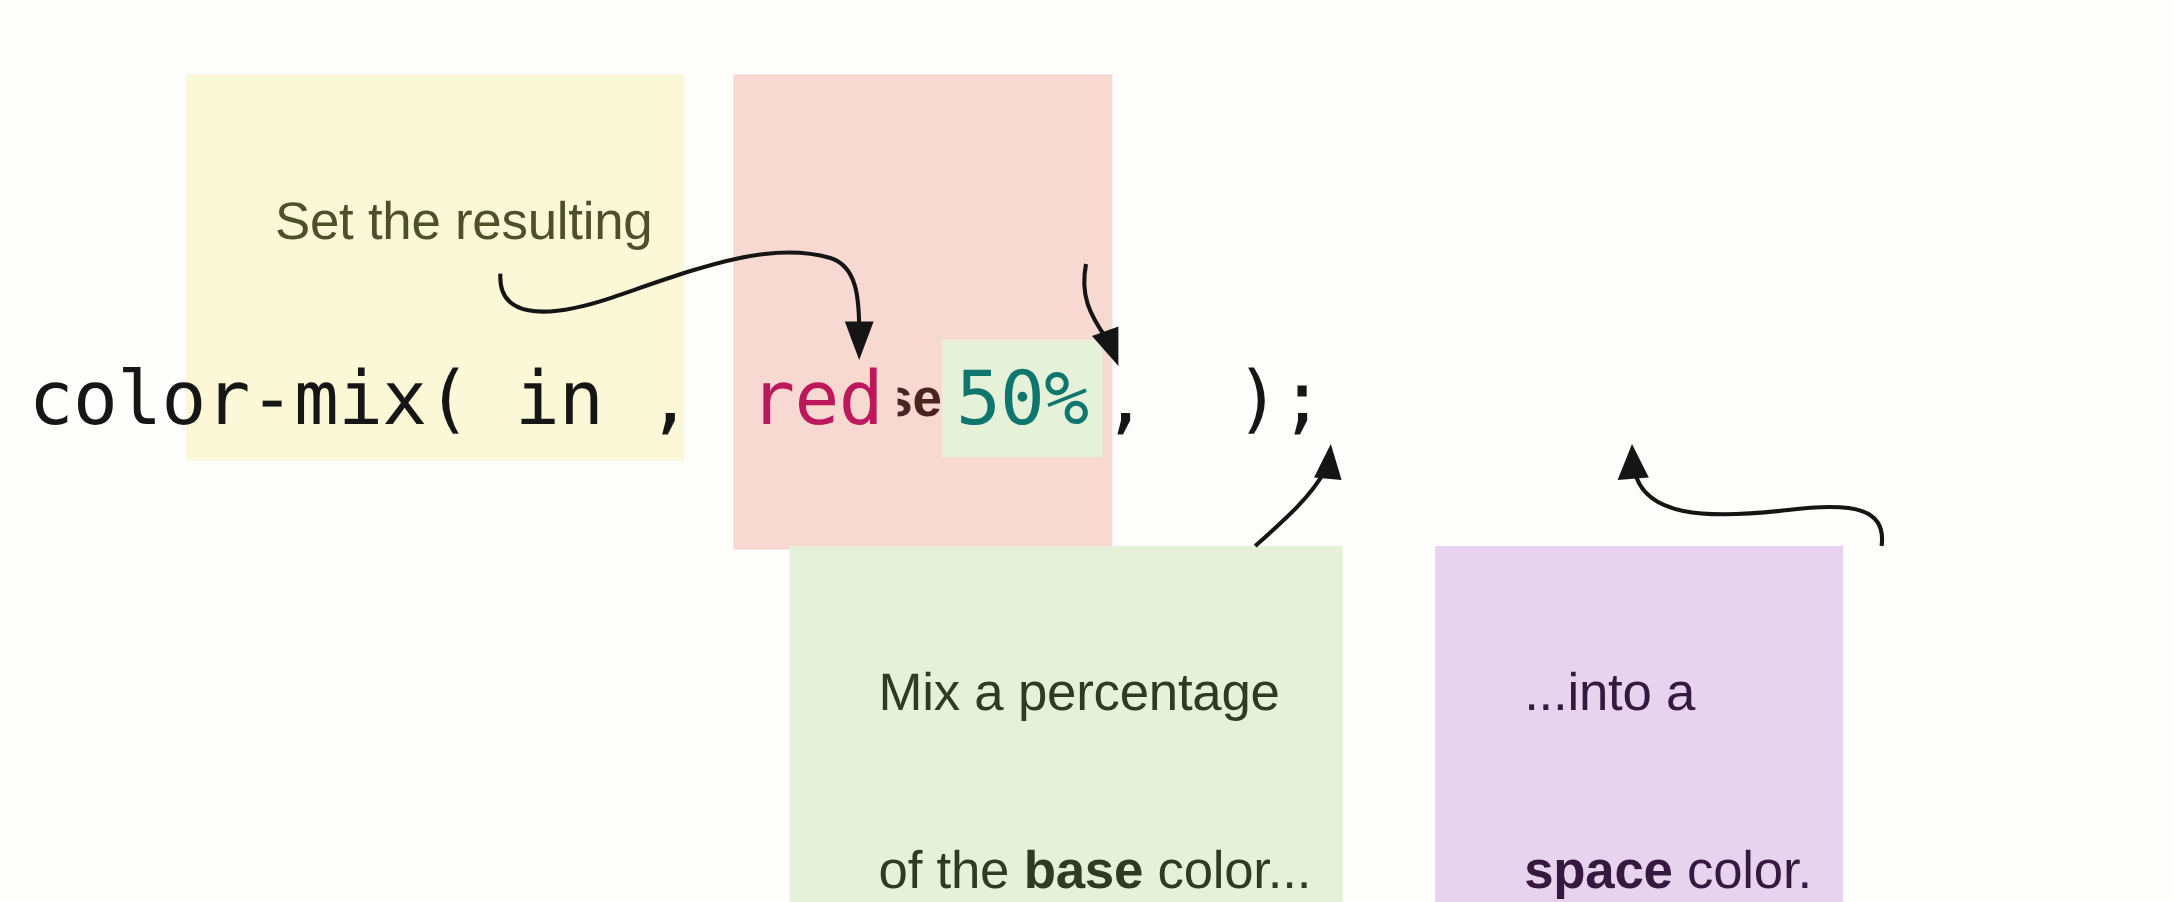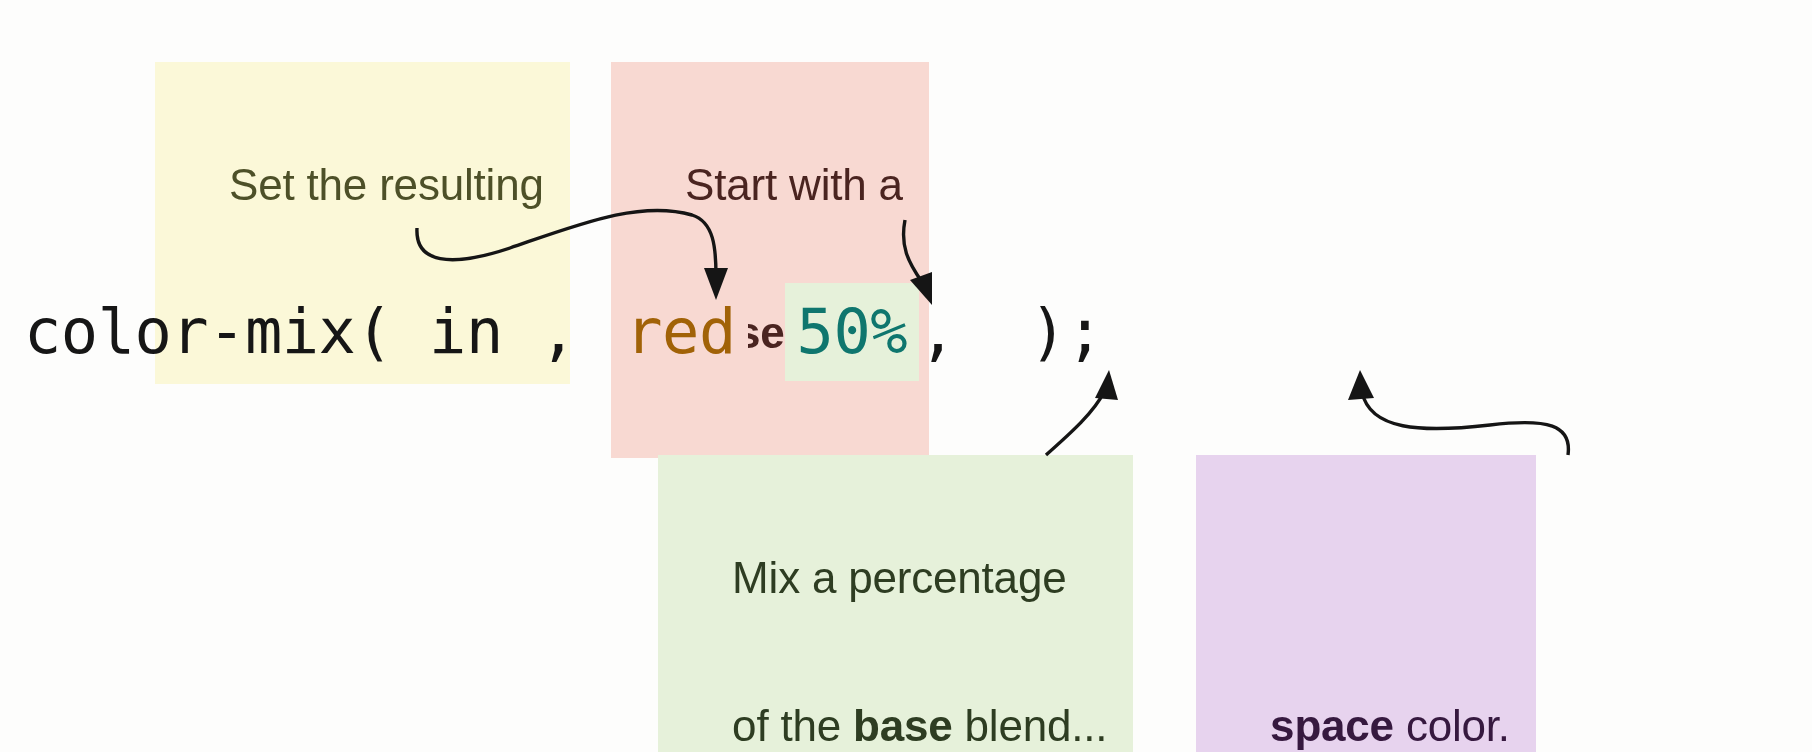--- a/index.html
+++ b/index.html
@@ -66,21 +66,21 @@
     font-size: 62px;
     line-height: 98px;
     letter-spacing: -0.5px;
     white-space: pre;
     color: #161616;
     justify-content: flex-end;
   }
   #code-line .tok { display: inline-block; }
   .tok-plain   { color: #161616; }
   .tok-hsl     { background: #fbf8d8; color: #4d5028; padding: 0 12px; }
-  .tok-red     { background: #f8d9d2; color: #a16207; padding: 0 12px; }
+  .tok-red     { background: #f8d9d2; color: #be185d; padding: 0 12px; }
   .tok-pct     { background: #e6f1da; color: #0f766e; padding: 0 12px; }
   .tok-white   { background: #e7d3ee; color: #36193f; padding: 0 12px; }
 
   
   #arrows {
     position: absolute;
     left: 0; top: 0;
     width: 1812px; height: 752px;
     pointer-events: none;
   }
@@ -90,31 +90,31 @@
 </head>
 <body>
 
 <div id="stage">
 
   <div class="callout" id="callout-space">
     <span>Set the resulting</span><br>
   </div>
 
   <div class="callout" id="callout-base">
-    <span>Start with a</span><br>
+    <br>
     <b>base</b><span> color.</span>
   </div>
 
   <div class="callout" id="callout-mix">
     <span>Mix a percentage</span><br>
-    <span>of the </span><b>base</b><span> blend...</span>
+    <span>of the </span><b>base</b><span> color...</span>
   </div>
 
   <div class="callout" id="callout-blend">
-    <br>
+    <span>...into a</span><br>
     <b>space</b><span> color.</span>
   </div>
 
   <div id="code-line">
     <span class="tok tok-plain">color-mix( in </span><span class="tok tok-plain">, </span><span class="tok tok-red">red</span><span class="tok tok-plain"> </span><span class="tok tok-pct">50%</span><span class="tok tok-plain">, </span><span class="tok tok-plain"> );</span>
   </div>
 
   <svg id="arrows" viewBox="0 0 1812 752">
 
     <g>

